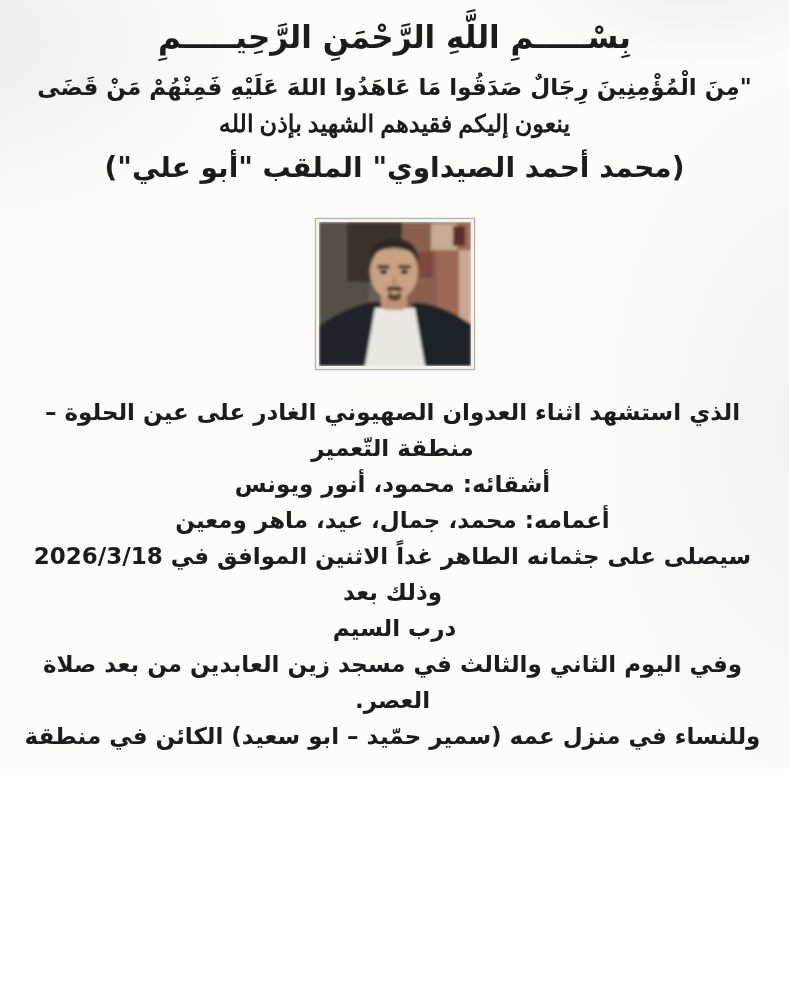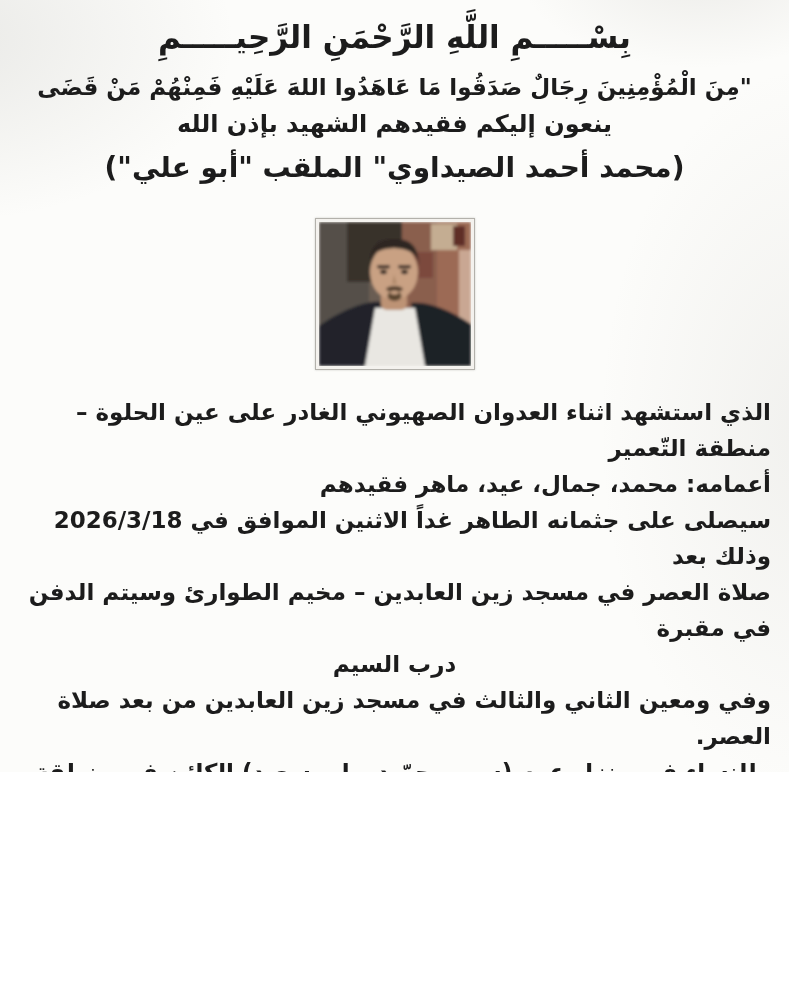--- a/index.html
+++ b/index.html
@@ -41,20 +41,21 @@
     margin-top: 6px;
     text-align: center;
     font-size: 39px;
     line-height: 50px;
   }
   .announcement {
     margin-top: 0px;
     text-align: center;
     font-size: 24px;
     line-height: 36px;
+    font-family: Liberation Serif, serif;
   }
   .deceased-name {
     margin-top: 4px;
     text-align: center;
     font-size: 28px;
     line-height: 44px;
   }
   .photo-frame {
     width: 152px;
     height: 144px;
@@ -63,21 +64,21 @@
     background: #f4f2ee;
     border: 1px solid #b3b1ab;
     box-shadow: 0 0 2px rgba(120,120,115,0.35);
   }
   .photo-frame svg { display: block; }
   .body-block {
     margin: 24px 18px 0 14px;
     font-size: 23px;
     line-height: 36px;
   }
-  .bl { text-align: right; }
+  .bl { text-align: center; }
   .bl.align-left { text-align: center; padding-left: 4px; }
 </style>
 </head>
 <body>
 
 <div class="page">
 
   <div class="bismillah">بِسْـــــمِ اللَّهِ الرَّحْمَنِ الرَّحِيـــــمِ</div>
 
   <div class="verse">
@@ -128,22 +129,22 @@
 
         <ellipse cx="75.5" cy="67" rx="8.5" ry="3" fill="#55412f"></ellipse>
         <ellipse cx="75.5" cy="74" rx="7" ry="5" fill="#5a452f"></ellipse>
         <ellipse cx="75.5" cy="70.5" rx="4" ry="2" fill="#c9a183"></ellipse>
       </g>
     </svg>
   </div>
 
   <div class="body-block">
     <div class="bl">الذي استشهد اثناء العدوان الصهيوني الغادر على عين الحلوة – منطقة التّعمير</div>
-    <div class="bl">أعمامه: محمد، جمال، عيد، ماهر فقيدهم</div>
+    <div class="bl">أشقائه: محمود، أنور ويونس</div>
+    <div class="bl">أعمامه: محمد، جمال، عيد، ماهر ومعين</div>
     <div class="bl">سيصلى على جثمانه الطاهر غداً الاثنين الموافق في 2026/3/18 وذلك بعد</div>
-    <div class="bl">صلاة العصر في مسجد زين العابدين – مخيم الطوارئ وسيتم الدفن في مقبرة</div>
     <div class="bl align-left">درب السيم</div>
-    <div class="bl">وفي ومعين الثاني والثالث في مسجد زين العابدين  من بعد صلاة العصر.</div>
+    <div class="bl">وفي اليوم الثاني والثالث في مسجد زين العابدين  من بعد صلاة العصر.</div>
     <div class="bl">وللنساء في منزل عمه (سمير حمّيد – ابو سعيد) الكائن في منطقة</div>
 
   </div>
 
 </div>
 
 </body></html>

